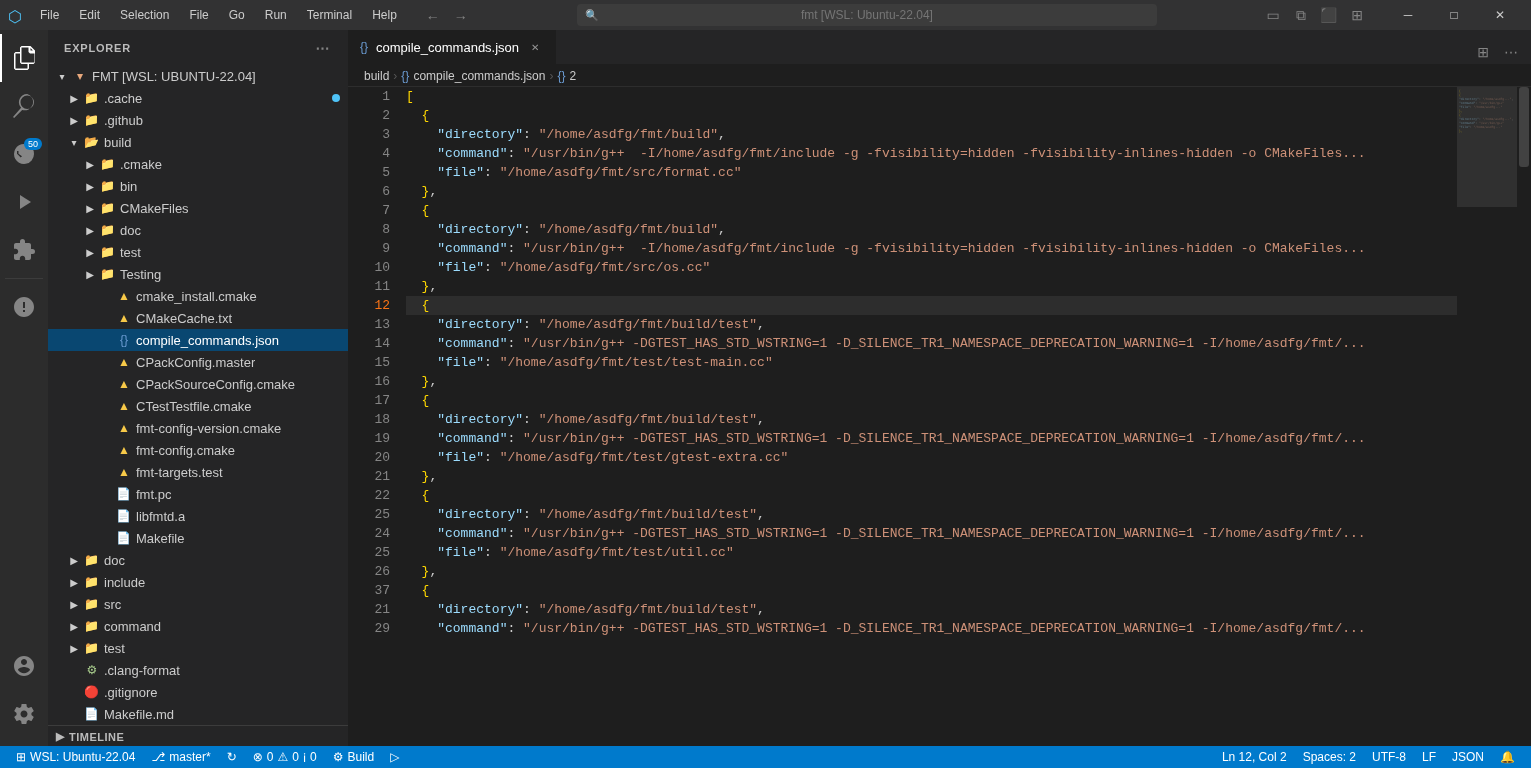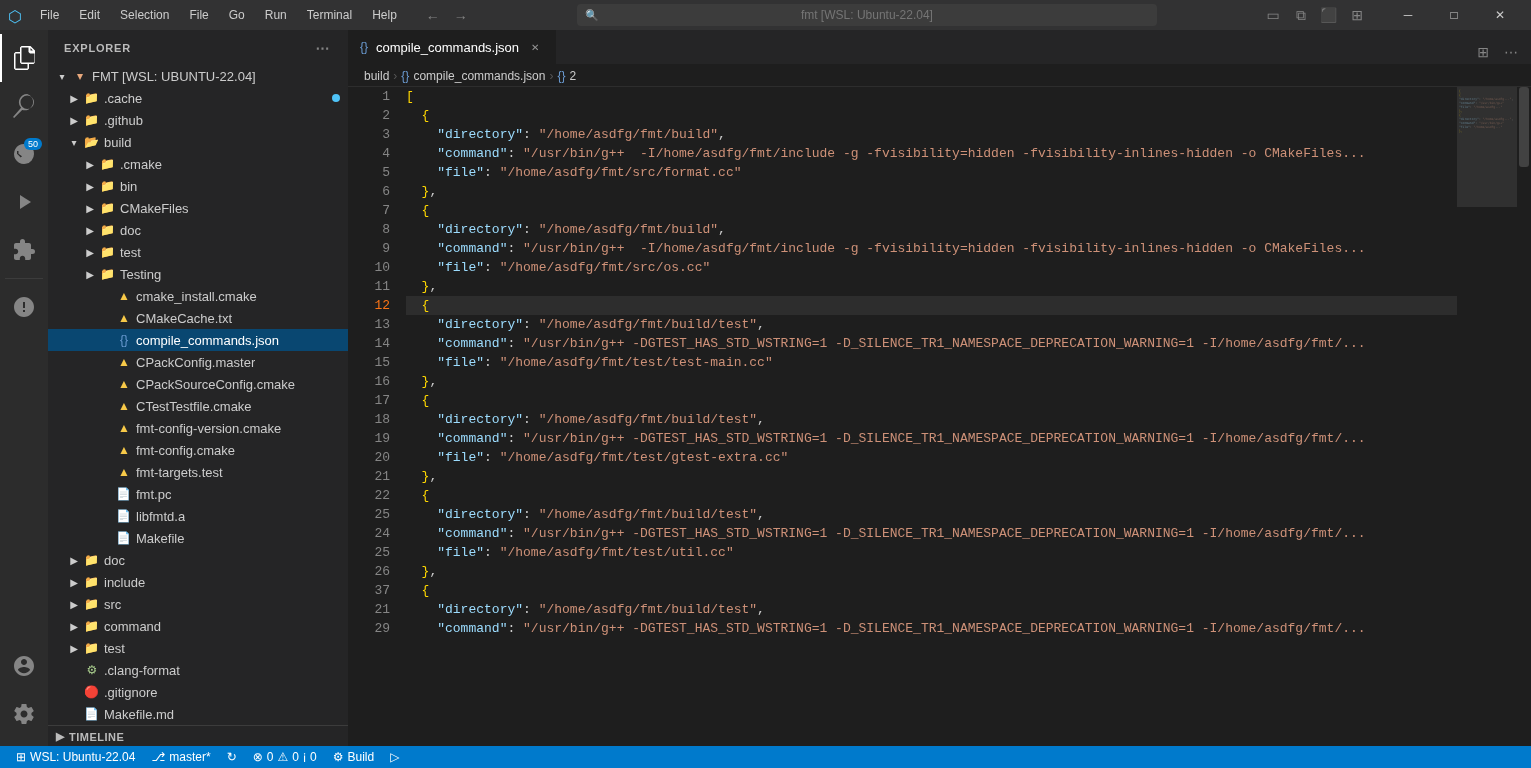--- a/index.html
+++ b/index.html
@@ -856,13 +856,33 @@
     <span>ℹ</span>
     <span>0</span>
   </div>
   <div class="status-item">
     <span>⚙</span>
     <span>Build</span>
   </div>
   <div class="status-item">
     <span>▷</span>
   </div>
+  <div class="status-right">
+    <div class="status-item">
+      <span>Ln 12, Col 2</span>
+    </div>
+    <div class="status-item">
+      <span>Spaces: 2</span>
+    </div>
+    <div class="status-item">
+      <span>UTF-8</span>
+    </div>
+    <div class="status-item">
+      <span>LF</span>
+    </div>
+    <div class="status-item">
+      <span>JSON</span>
+    </div>
+    <div class="status-item">
+      <span>🔔</span>
+    </div>
+  </div>
 </div>
 
 </body></html>

